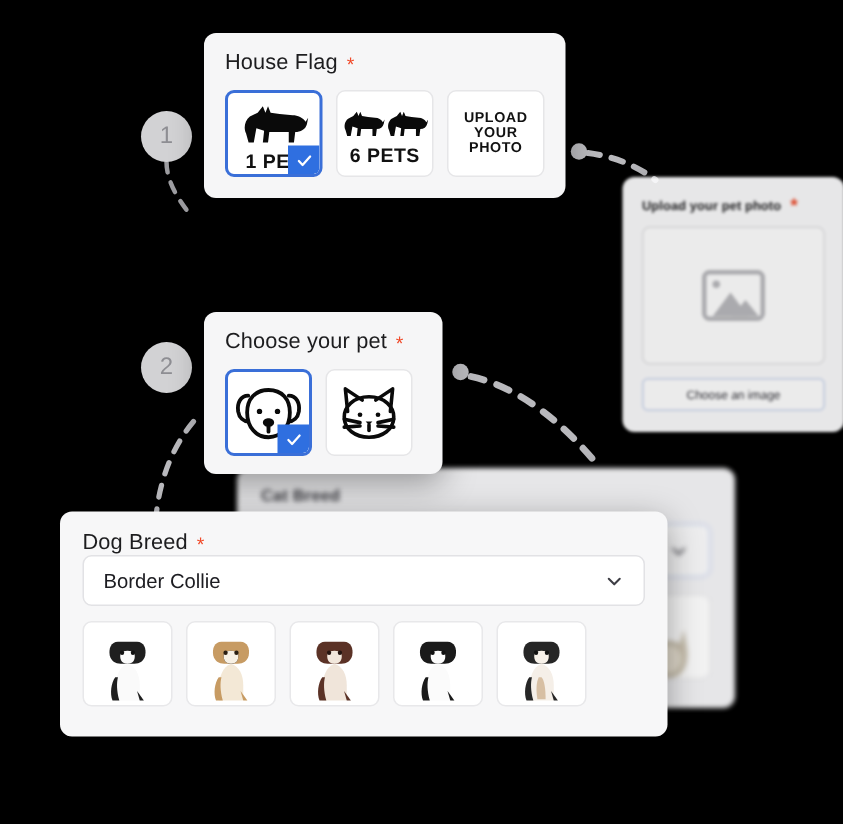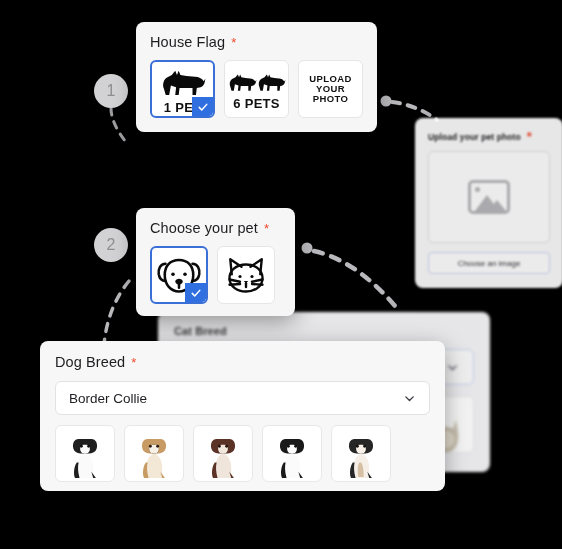--- a/index.html
+++ b/index.html
@@ -101,21 +101,21 @@
   }
   .cat-thumbs{display:flex;gap:9px;margin-top:11px;}
   .cat-thumb{
     width:61px;height:57px;background:#fff;border:1px solid #e8e8ea;border-radius:6px;
     display:flex;align-items:flex-end;justify-content:center;box-sizing:border-box;overflow:hidden;
   }
 
   
   #card-dog{left:40px;top:341px;width:405px;height:150px;padding:13px 15px;z-index:30;background:#f7f7f8;}
   .dog-select{
-    margin-top:11px;height:34px;background:#fff;border:1px solid #e2e2e5;border-radius:6px;
+    height:34px;background:#fff;border:1px solid #e2e2e5;border-radius:6px;
     display:flex;align-items:center;justify-content:space-between;padding:0 13px;
     font-size:13.5px;color:#1d1d22;box-sizing:border-box;
   }
   .dog-thumbs{display:flex;gap:9px;margin-top:10px;}
   .dog-thumb{
     width:60px;height:57px;background:#fff;border:1px solid #e8e8ea;border-radius:6px;
     display:flex;align-items:flex-end;justify-content:center;box-sizing:border-box;overflow:hidden;
   }
   .chev{width:13px;height:13px;}
 </style>

